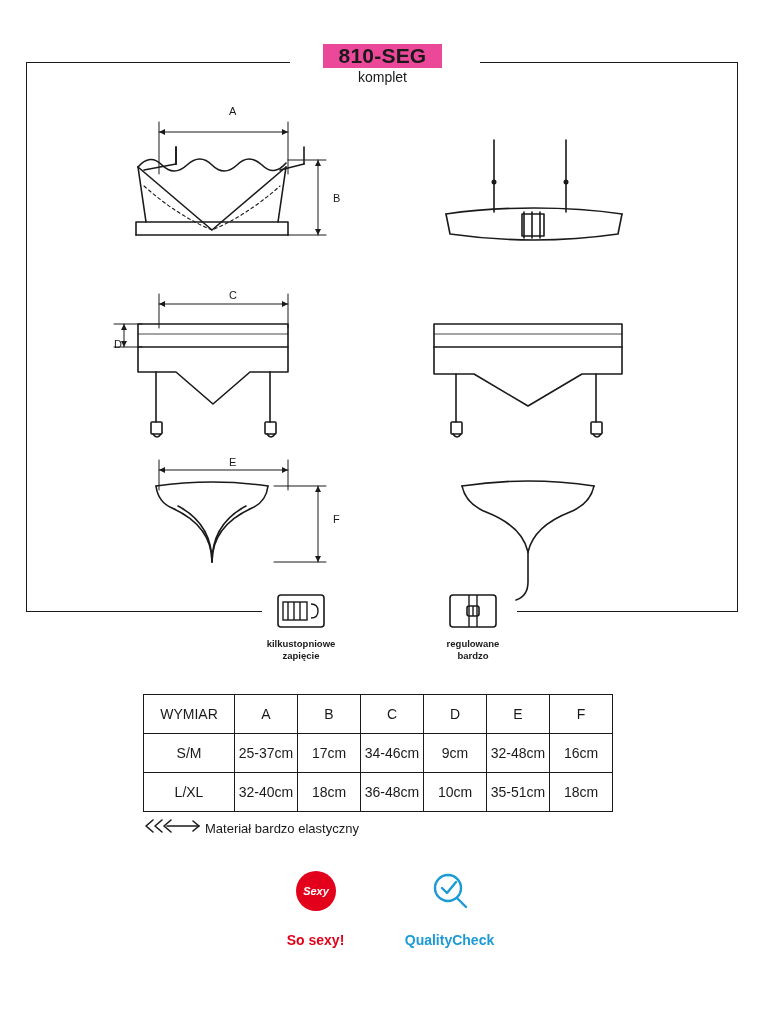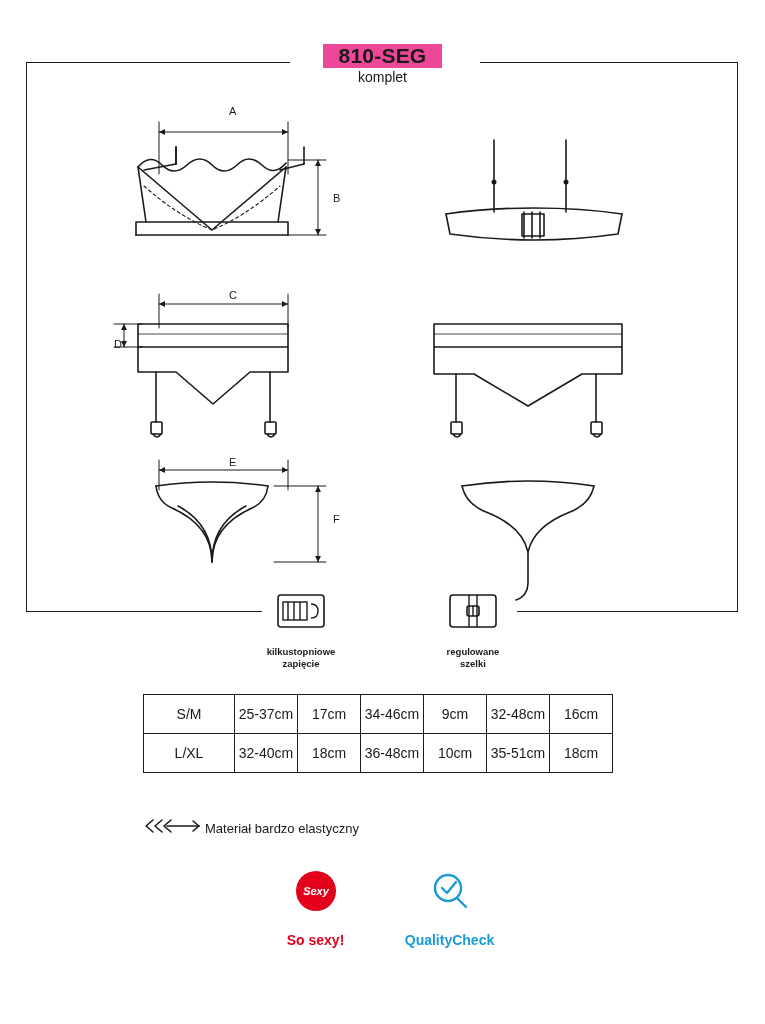--- a/index.html
+++ b/index.html
@@ -101,21 +101,21 @@
   .feature .ficon {
     height: 46px;
     display: flex;
     align-items: center;
     justify-content: center;
   }
   .feature .flabel {
     font-size: 9.5px;
     font-weight: bold;
     line-height: 12px;
-    margin-top: 12px;
+    margin-top: 4px;
     white-space: pre-line;
   }
 
   
   .table-wrap {
     position: absolute;
     left: 143px;
     top: 694px;
     width: 470px;
   }
@@ -346,28 +346,37 @@
   <div class="feature">
     <div class="ficon">
       <svg width="48" height="34" viewBox="0 0 48 34" xmlns="http://www.w3.org/2000/svg">
         <rect x="1" y="1" width="46" height="32" rx="3" fill="none" stroke="#1a1a1a" stroke-width="1.6"></rect>
         <path d="M20 1 L20 33 M28 1 L28 33" stroke="#1a1a1a" stroke-width="1.4"></path>
         <rect x="18" y="12" width="12" height="10" rx="2" fill="none" stroke="#1a1a1a" stroke-width="1.6"></rect>
         <path d="M24 12 L24 22" stroke="#1a1a1a" stroke-width="1.4"></path>
       </svg>
     </div>
     <div class="flabel">regulowane
-szelki</div>
+bardzo</div>
   </div>
 
 </div>
 
 <div class="table-wrap">
   <table class="sizes">
     <tbody>
+        <tr class="hdr">
+      <td>WYMIAR</td>
+      <td>A</td>
+      <td>B</td>
+      <td>C</td>
+      <td>D</td>
+      <td>E</td>
+      <td>F</td>
+    </tr>
     <tr>
       <td>S/M</td>
       <td>25-37cm</td>
       <td>17cm</td>
       <td>34-46cm</td>
       <td>9cm</td>
       <td>32-48cm</td>
       <td>16cm</td>
     </tr>
     <tr>

